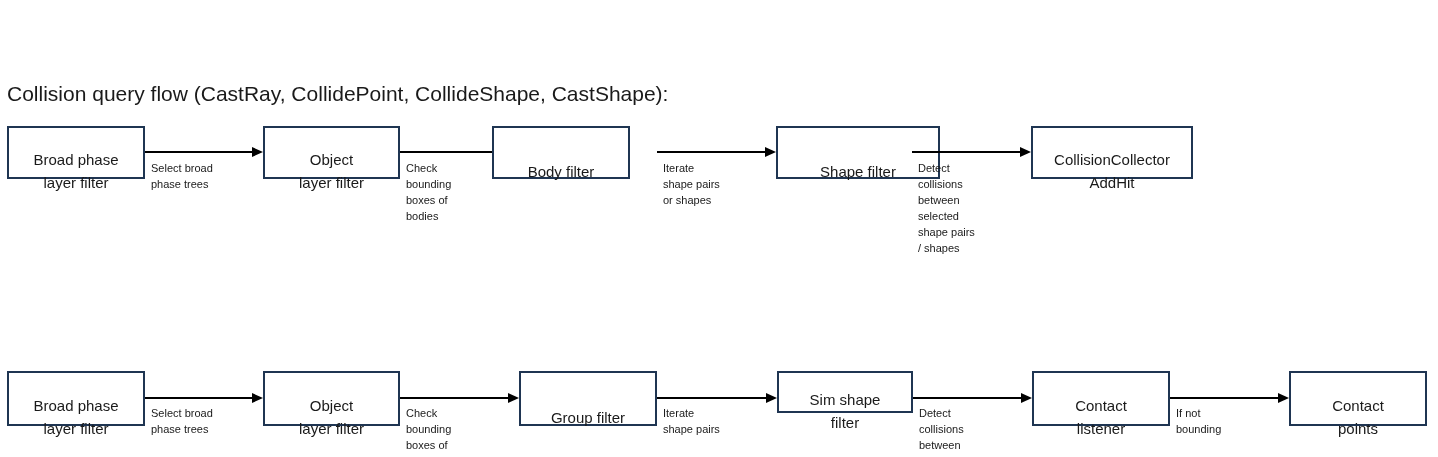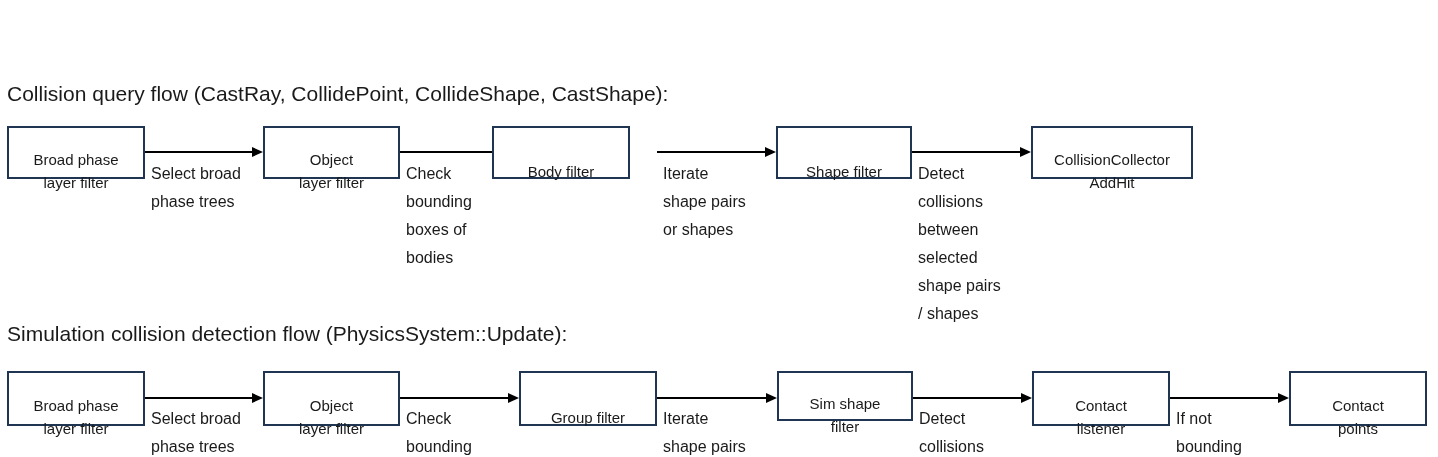--- a/index.html
+++ b/index.html
@@ -53,32 +53,31 @@
   .arrow-head {
     position: absolute;
     width: 0;
     height: 0;
     border-top: 5px solid transparent;
     border-bottom: 5px solid transparent;
     border-left: 11px solid var(--arrow);
   }
   .edge-label {
     position: absolute;
-    font-size: 16px;
-    line-height: 28px;
+    font-size: 11px;
+    line-height: 16px;
     white-space: pre-line;
     color: var(--text);
   }
 </style>
 </head>
 <body>
 
 <div class="canvas">
   <div class="flow-title t0">Collision query flow (CastRay, CollidePoint, CollideShape, CastShape):</div>
-  <div class="flow-title t1">Simulation collision detection flow (PhysicsSystem::Update):</div>
   <div id="flow-0">
       <div class="node" style="left: 7px; top: 52px; width: 138px; height: 53px;">
         <span class="node-label">Broad phase
 layer filter</span>
       </div>
       <div class="arrow-line" style="left: 145px; top: 77px; width: 109px;"></div>
       <div class="arrow-head" style="left: 252px; top: 73px;"></div>
       <div class="edge-label" style="left: 151px; top: 86px;">Select broad
 phase trees</div>
       <div class="node" style="left: 263px; top: 52px; width: 137px; height: 53px;">
@@ -92,21 +91,21 @@
 boxes of
 bodies</div>
       <div class="node" style="left: 492px; top: 52px; width: 138px; height: 53px;">
         <span class="node-label">Body filter</span>
       </div>
       <div class="arrow-line" style="left: 657px; top: 77px; width: 110px;"></div>
       <div class="arrow-head" style="left: 765px; top: 73px;"></div>
       <div class="edge-label" style="left: 663px; top: 86px;">Iterate
 shape pairs
 or shapes</div>
-      <div class="node" style="left: 776px; top: 52px; width: 136px; height: 53px;">
+      <div class="node" style="left: 776px; top: 52px; width: 164px; height: 53px;">
         <span class="node-label">Shape filter</span>
       </div>
       <div class="arrow-line" style="left: 912px; top: 77px; width: 110px;"></div>
       <div class="arrow-head" style="left: 1020px; top: 73px;"></div>
       <div class="edge-label" style="left: 918px; top: 86px;">Detect
 collisions
 between
 selected
 shape pairs
 / shapes</div>
@@ -134,21 +133,21 @@
 bounding
 boxes of
 bodies</div>
       <div class="node" style="left: 519px; top: 297px; width: 138px; height: 55px;">
         <span class="node-label">Group filter</span>
       </div>
       <div class="arrow-line" style="left: 657px; top: 323px; width: 111px;"></div>
       <div class="arrow-head" style="left: 766px; top: 319px;"></div>
       <div class="edge-label" style="left: 663px; top: 331px;">Iterate
 shape pairs</div>
-      <div class="node" style="left: 777px; top: 297px; width: 136px; height: 50px;">
+      <div class="node" style="left: 777px; top: 297px; width: 136px; height: 42px;">
         <span class="node-label">Sim shape
 filter</span>
       </div>
       <div class="arrow-line" style="left: 913px; top: 323px; width: 110px;"></div>
       <div class="arrow-head" style="left: 1021px; top: 319px;"></div>
       <div class="edge-label" style="left: 919px; top: 331px;">Detect
 collisions
 between
 selected
 shape pairs</div>

